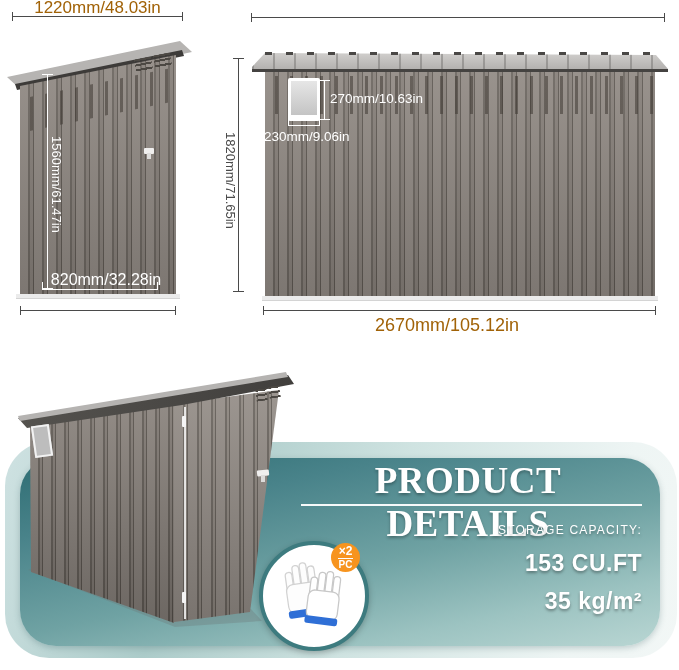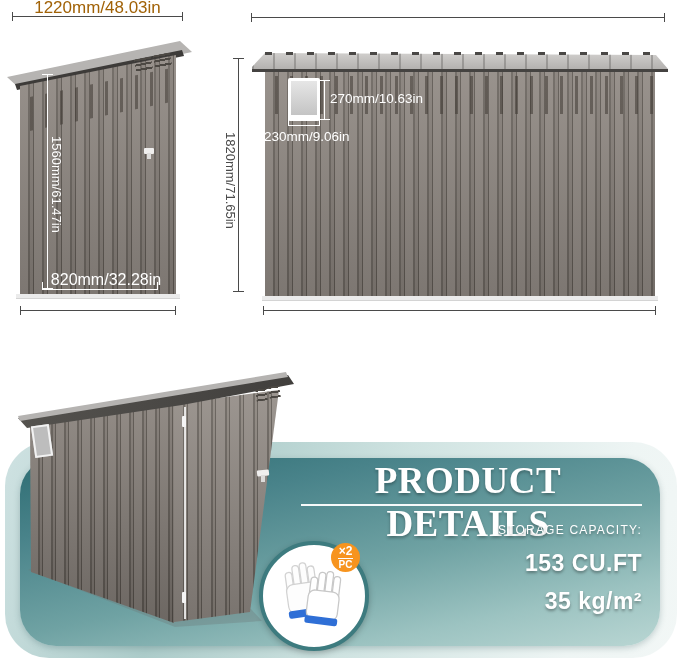--- a/index.html
+++ b/index.html
@@ -104,20 +104,21 @@
 
   <div class="dim-v white" style="left:324px;top:80px;height:40px;"></div>
   <div class="dimtext smalldim" style="left:330px;top:92px;text-align:center;">270mm/10.63in</div>
   <div class="dim-h white ticks-up" style="left:288px;top:125px;width:32px;"></div>
   <div class="dimtext smalldim" style="left:264px;top:130px;text-align:left;">230mm/9.06in</div>
 
   <div class="dim-v" style="left:238px;top:58px;height:234px;"></div>
   <div class="vtext" style="left:237px;top:132px;color:#4a4a4a;">1820mm/71.65in</div>
 
   <div class="dim-h" style="left:263px;top:310px;width:393px;"></div>
+  <div class="dimtext" style="left:367px;top:316px;width:160px;font-size:18px;">2670mm/105.12in</div>
 
   <div class="abs outer-card"></div>
   <div class="abs inner-card"></div>
 
   <div class="abs pd-title">PRODUCT DETAILS</div>
   <div class="abs pd-underline"></div>
 
   <div class="abs pd-label" style="top:523px;">STORAGE CAPACITY:</div>
   <div class="abs pd-value" style="top:550px;">153 CU.FT</div>
   <div class="abs pd-value" style="top:588px;">35 kg/m²</div>

